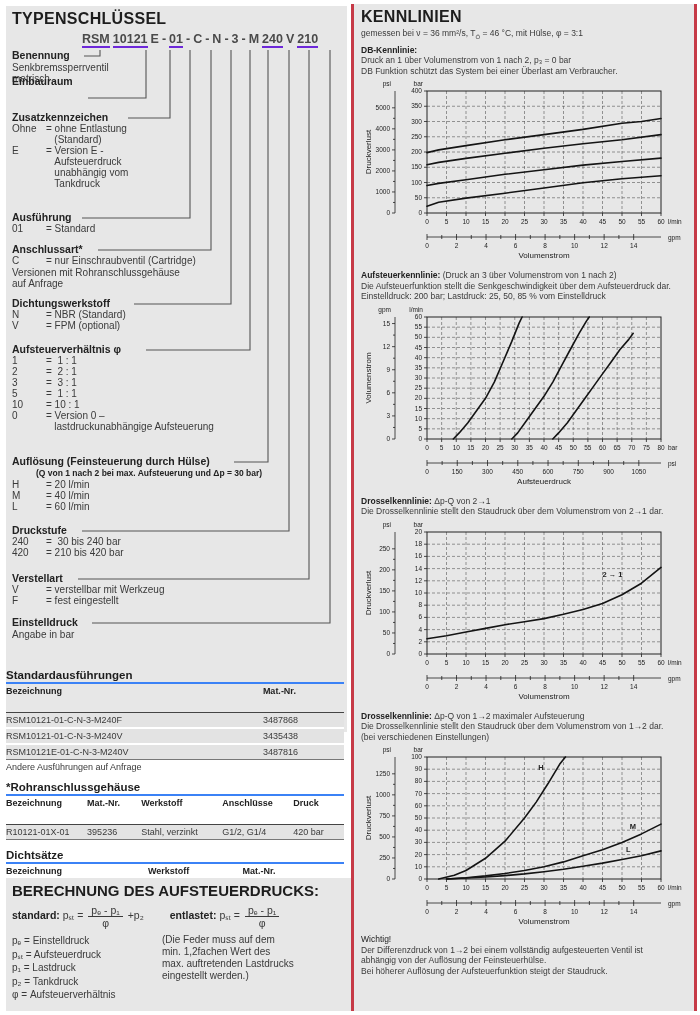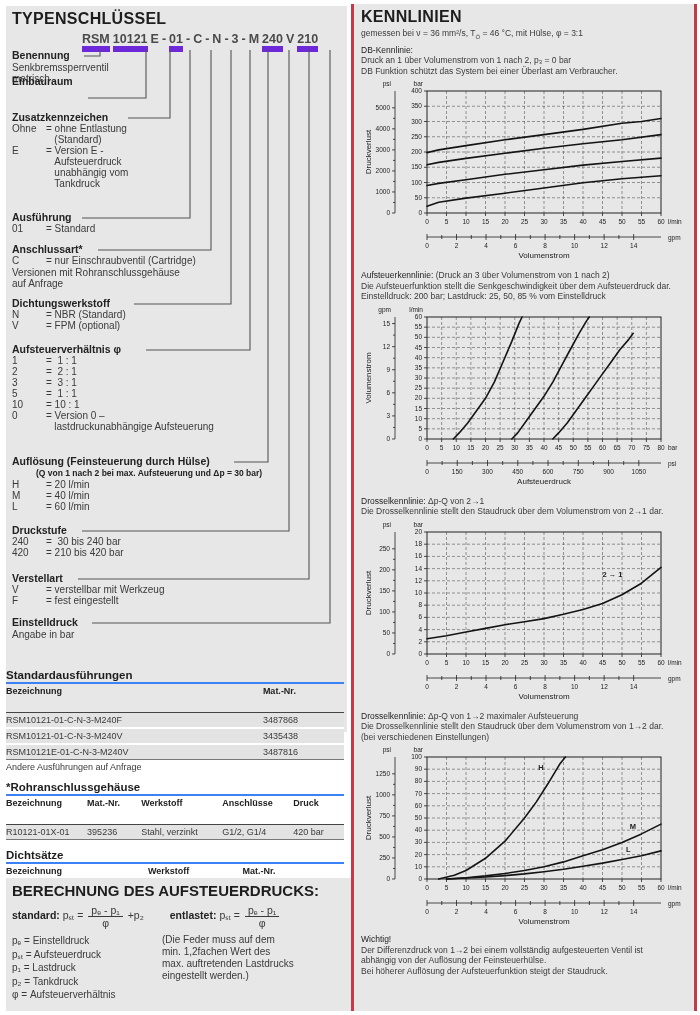--- a/index.html
+++ b/index.html
@@ -3,21 +3,21 @@
 <meta charset="utf-8">
 <style>
   html,body{margin:0;padding:0;}
   body{width:700px;height:1015px;background:#fff;font-family:"Liberation Sans",sans-serif;color:#3a3a3a;position:relative;overflow:hidden;}
   .panel{position:absolute;background:#e7e7e7;}
   
   #typ-panel{left:6px;top:6px;width:341px;height:726px;}
   #typ-title{position:absolute;left:6px;top:4px;font-size:16px;font-weight:bold;color:#1d1d1d;letter-spacing:.3px;}
   #type-code{position:absolute;left:76px;top:26px;font-size:12.5px;font-weight:bold;color:#4a4a4a;white-space:nowrap;}
   #type-code span{margin-right:3px;}
-  #type-code .u{border-bottom:6px solid #6d28d9;}
+  #type-code .u{border-bottom:2px solid #6d28d9;}
   #ladder{position:absolute;left:0;top:0;width:341px;height:650px;pointer-events:none;}
   .tsec{position:absolute;left:6px;right:2px;font-size:10px;line-height:11px;}
   .tsec .t{font-weight:bold;color:#222;font-size:10.5px;}
   .tsec .sub{font-weight:bold;font-size:8.5px;color:#222;margin-top:1px;margin-left:24px;}
   .tsec .nt{white-space:pre-line;margin-top:1px;}
   .erow{display:flex;}
   .erow .k{width:34px;text-align:left;flex:none;}
   .erow .v{white-space:pre-line;}
   
   #tables{position:absolute;left:6px;top:660px;width:338px;}
@@ -36,21 +36,21 @@
   .frac .num{display:block;border-bottom:1px solid #3a3a3a;padding:0 3px;}
   .frac .den{display:block;}
   .ber-cols{display:flex;margin-top:5px;}
   #ber-defs{width:150px;font-size:10px;line-height:13.5px;}
   #ber-note{font-size:10px;line-height:12px;white-space:pre-line;width:180px;}
   
   #right-col{left:351px;top:4px;width:346px;height:1007px;border-left:3px solid #c63a47;border-right:3px solid #c63a47;box-sizing:border-box;padding:4px 2px 0 7px;}
   #kl-title{font-size:16px;font-weight:bold;color:#1d1d1d;letter-spacing:.3px;}
   #kl-measured{font-size:8.5px;margin-top:2px;}
   .sec-text{font-size:8.5px;line-height:10.5px;margin-top:5px;}
-  .sec-text .h{font-weight:normal;color:#222;}
+  .sec-text .h{font-weight:bold;color:#222;}
   .chart-box{margin-top:1px;}
   svg text{font-family:"Liberation Sans",sans-serif;}
   .g{stroke:#555;stroke-width:.6;stroke-dasharray:3,2;}
   .pb{fill:none;stroke:#222;stroke-width:1;}
   .ax{stroke:#222;stroke-width:.8;}
   .tl{font-size:6.5px;fill:#222;}
   .e{text-anchor:end;}.m{text-anchor:middle;}.s{text-anchor:start;}
   .tt{font-size:8px;fill:#222;}
   .cv{fill:none;stroke:#141414;stroke-width:1.6;stroke-linejoin:round;stroke-linecap:round;}
   .cl{font-size:7.5px;fill:#222;font-weight:bold;}

